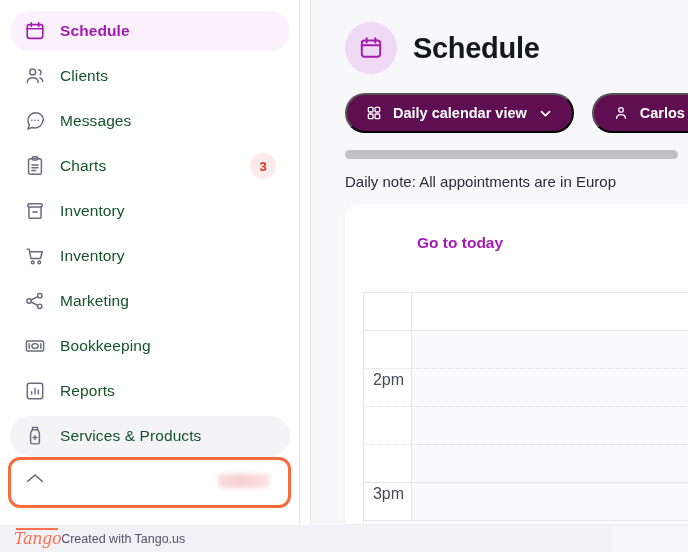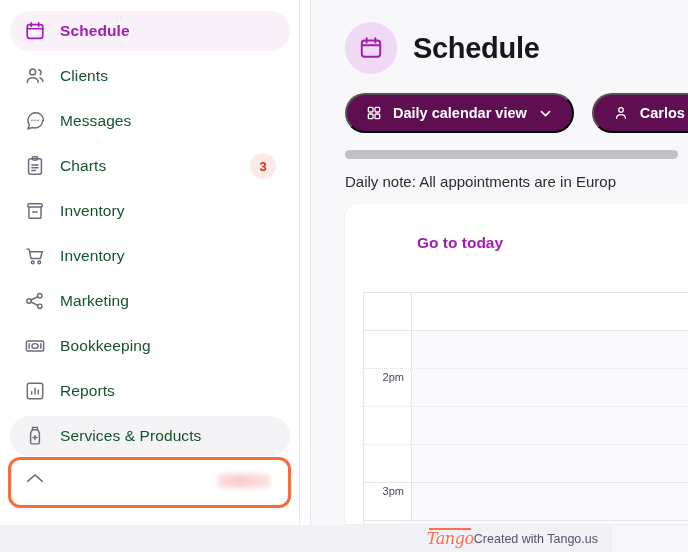--- a/index.html
+++ b/index.html
@@ -217,39 +217,39 @@
   }
   .grow {
     display: flex;
     height: 38px;
     border-bottom: 1px solid #e4e4ea;
   }
   .grow.dotted { border-bottom: 1px dotted #dcdce4; }
   .tcell {
     flex: 0 0 48px;
     border-right: 1px solid #e4e4ea;
-    font-size: 11px;
+    font-size: 16px;
     color: #4a4a58;
     text-align: right;
     padding-right: 7px;
     padding-top: 2px;
     background: #ffffff;
   }
   .bcell { flex: 1 1 auto; background: #faf9fc; }
   .bcell.white { background: #ffffff; }
 
   
   #footer {
     position: absolute;
     left: 0; bottom: 0;
     width: 612px; height: 27px;
     background: #f2f1f5;
     display: flex;
     align-items: center;
-    justify-content: flex-end;
+    justify-content: flex-start;
     padding: 0 14px;
     z-index: 20;
   }
   #tango-logo {
     font-family: "DejaVu Serif", serif;
     font-style: italic;
     font-size: 16px;
     color: #fa7050;
     letter-spacing: -.4px;
     position: relative;

